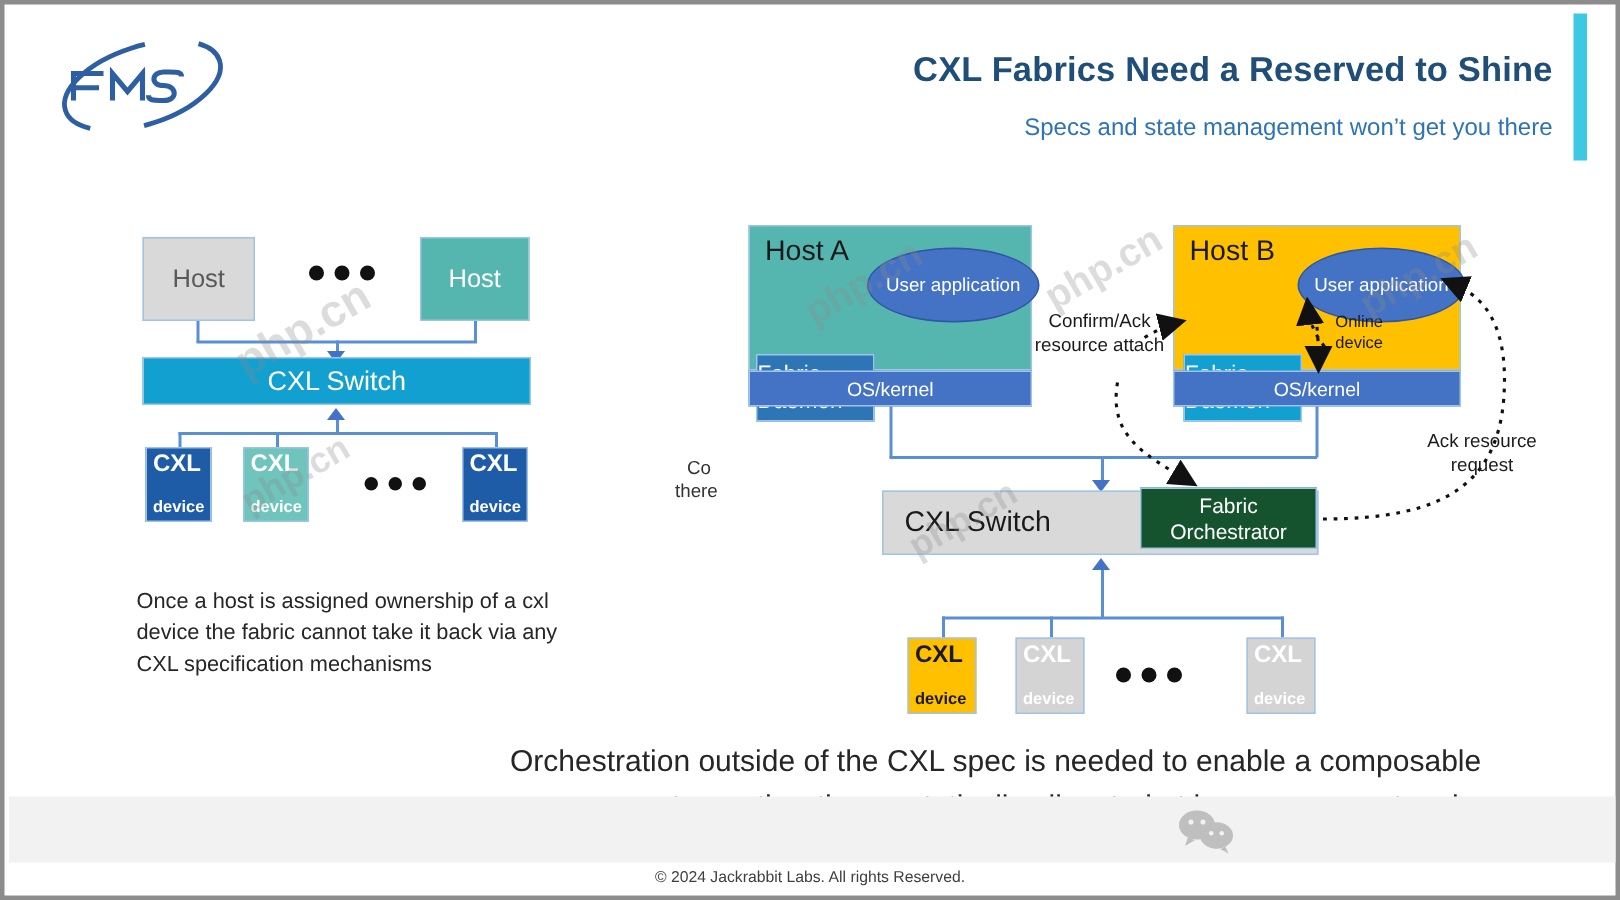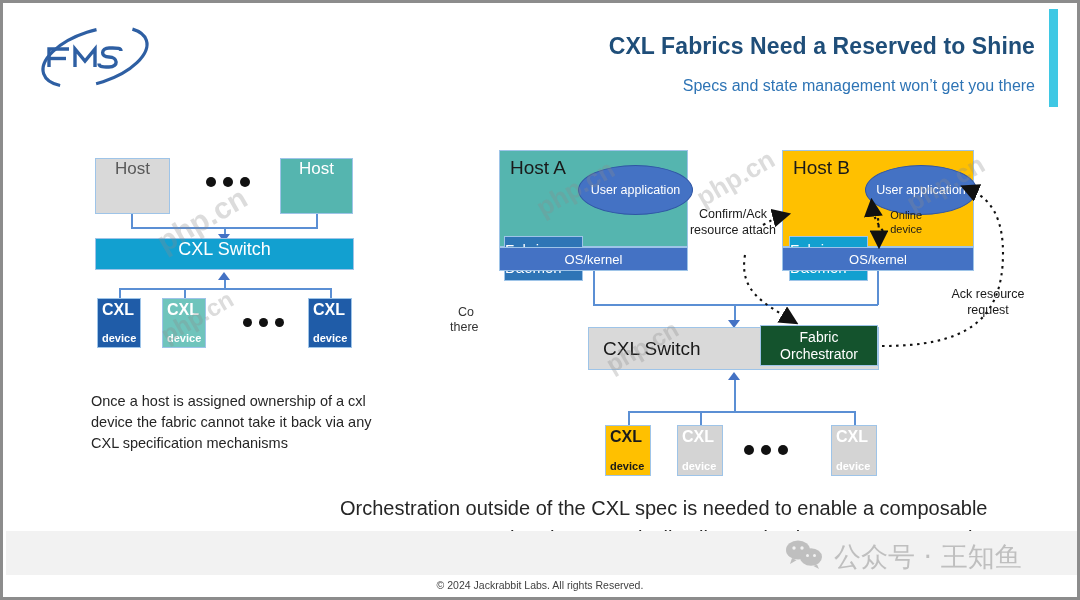--- a/index.html
+++ b/index.html
@@ -31,21 +31,21 @@
     letter-spacing:.1px;
   }
   .subtitle{
     position:absolute;right:42px;top:74px;width:700px;
     text-align:right;
     font-size:16px;color:#2E74B5;
   }
 
   
   .box{position:absolute;box-sizing:border-box;display:flex;
-       justify-content:center;text-align:center;}
+       align-items:center;justify-content:center;text-align:center;}
   .ln{position:absolute;background:#5B8FD4;}
   .lnv{width:2px;}
   .lnh{height:2px;}
 
   .host-gray{background:#D9D9D9;border:1px solid #9ec4e8;color:#595959;}
   .host-teal{background:#55B5AF;border:1px solid #9ec4e8;color:#ffffff;}
   .switch-cyan{background:#12A0D0;border:1px solid #9ec4e8;color:#ffffff;}
   .dev-navy{background:#1F5CA8;border:1px solid #9ec4e8;color:#ffffff;}
   .dev-teal{background:#6FC4BC;border:1px solid #9ec4e8;color:#ffffff;}
   .dev-gray{background:#D4D4D4;border:1px solid #9ec4e8;color:#ffffff;}
@@ -330,17 +330,16 @@
           <path d="M32 25.5 L34 30 L28.5 27 Z"></path>
         </g>
         <g fill="#F2F2F2">
           <circle cx="9" cy="9" r="1.7"></circle>
             <circle cx="17" cy="9" r="1.7"></circle>
           <circle cx="22.5" cy="16.5" r="1.5"></circle>
             <circle cx="29.5" cy="16.5" r="1.5"></circle>
         </g>
       </svg>
     </span>
-    <span>公众号 · 王知鱼</span>
   </div>
   <div class="copyright">© 2024 Jackrabbit Labs. All rights Reserved.</div>
 
 </div>
 
 </body></html>

